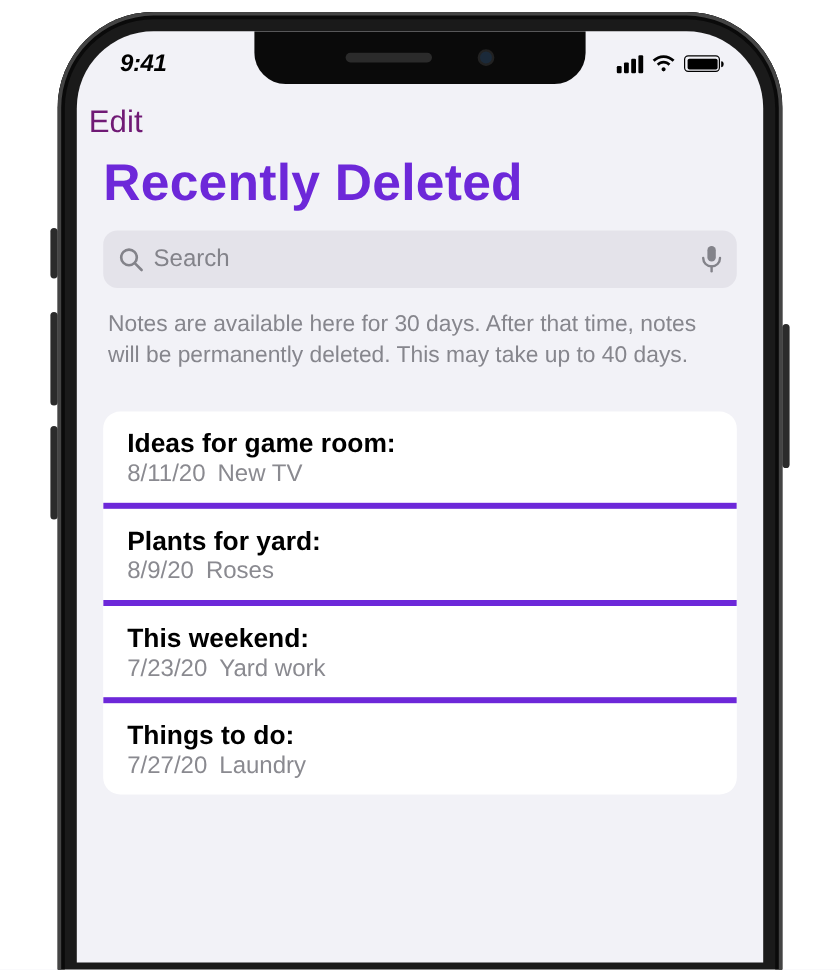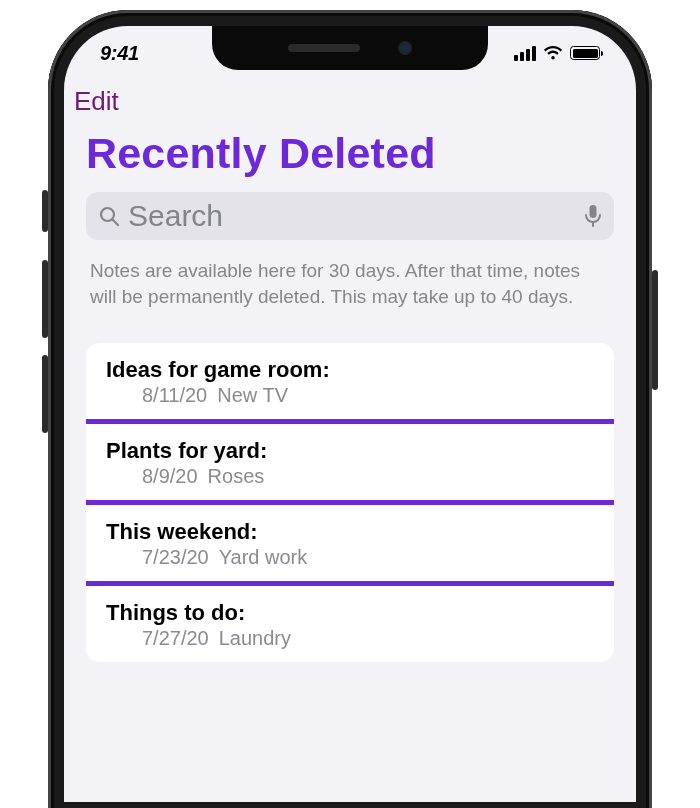--- a/index.html
+++ b/index.html
@@ -95,41 +95,41 @@
       margin: 0 22px;
       background: #e4e3ea;
       border-radius: 12px;
       height: 48px;
       display: flex;
       align-items: center;
       padding: 0 12px;
       gap: 8px;
     }
     .search-icon svg, .mic-icon svg { display: block; }
-    .search-placeholder { flex: 1; color: #83838a; font-size: 30px; }
+    .search-placeholder { flex: 1; color: #83838a; font-size: 20px; }
     .info-text {
       color: #86868d;
       font-size: 19px;
       line-height: 1.35;
       padding: 18px 26px 34px;
     }
     .notes-card {
       background: #fff;
       border-radius: 14px;
       margin: 0 22px;
       overflow: hidden;
     }
     .note-row {
       padding: 14px 20px 12px;
       border-bottom: 5px solid #6d28d9;
     }
     .note-row:last-child { border-bottom: none; }
     .note-title { font-size: 22px; font-weight: 600; color: #000; margin-bottom: 1px; }
     .note-sub { font-size: 20px; color: #8a8a90; }
-    .note-sub .date { margin-right: 10px; margin-left: 36px; }
+    .note-sub .date { margin-right: 10px; }
   </style>
 </head>
 <body>
 
 <div class="phone">
   <div class="side-btn left1"></div>
   <div class="side-btn left2"></div>
   <div class="side-btn left3"></div>
   <div class="side-btn right1"></div>
 

